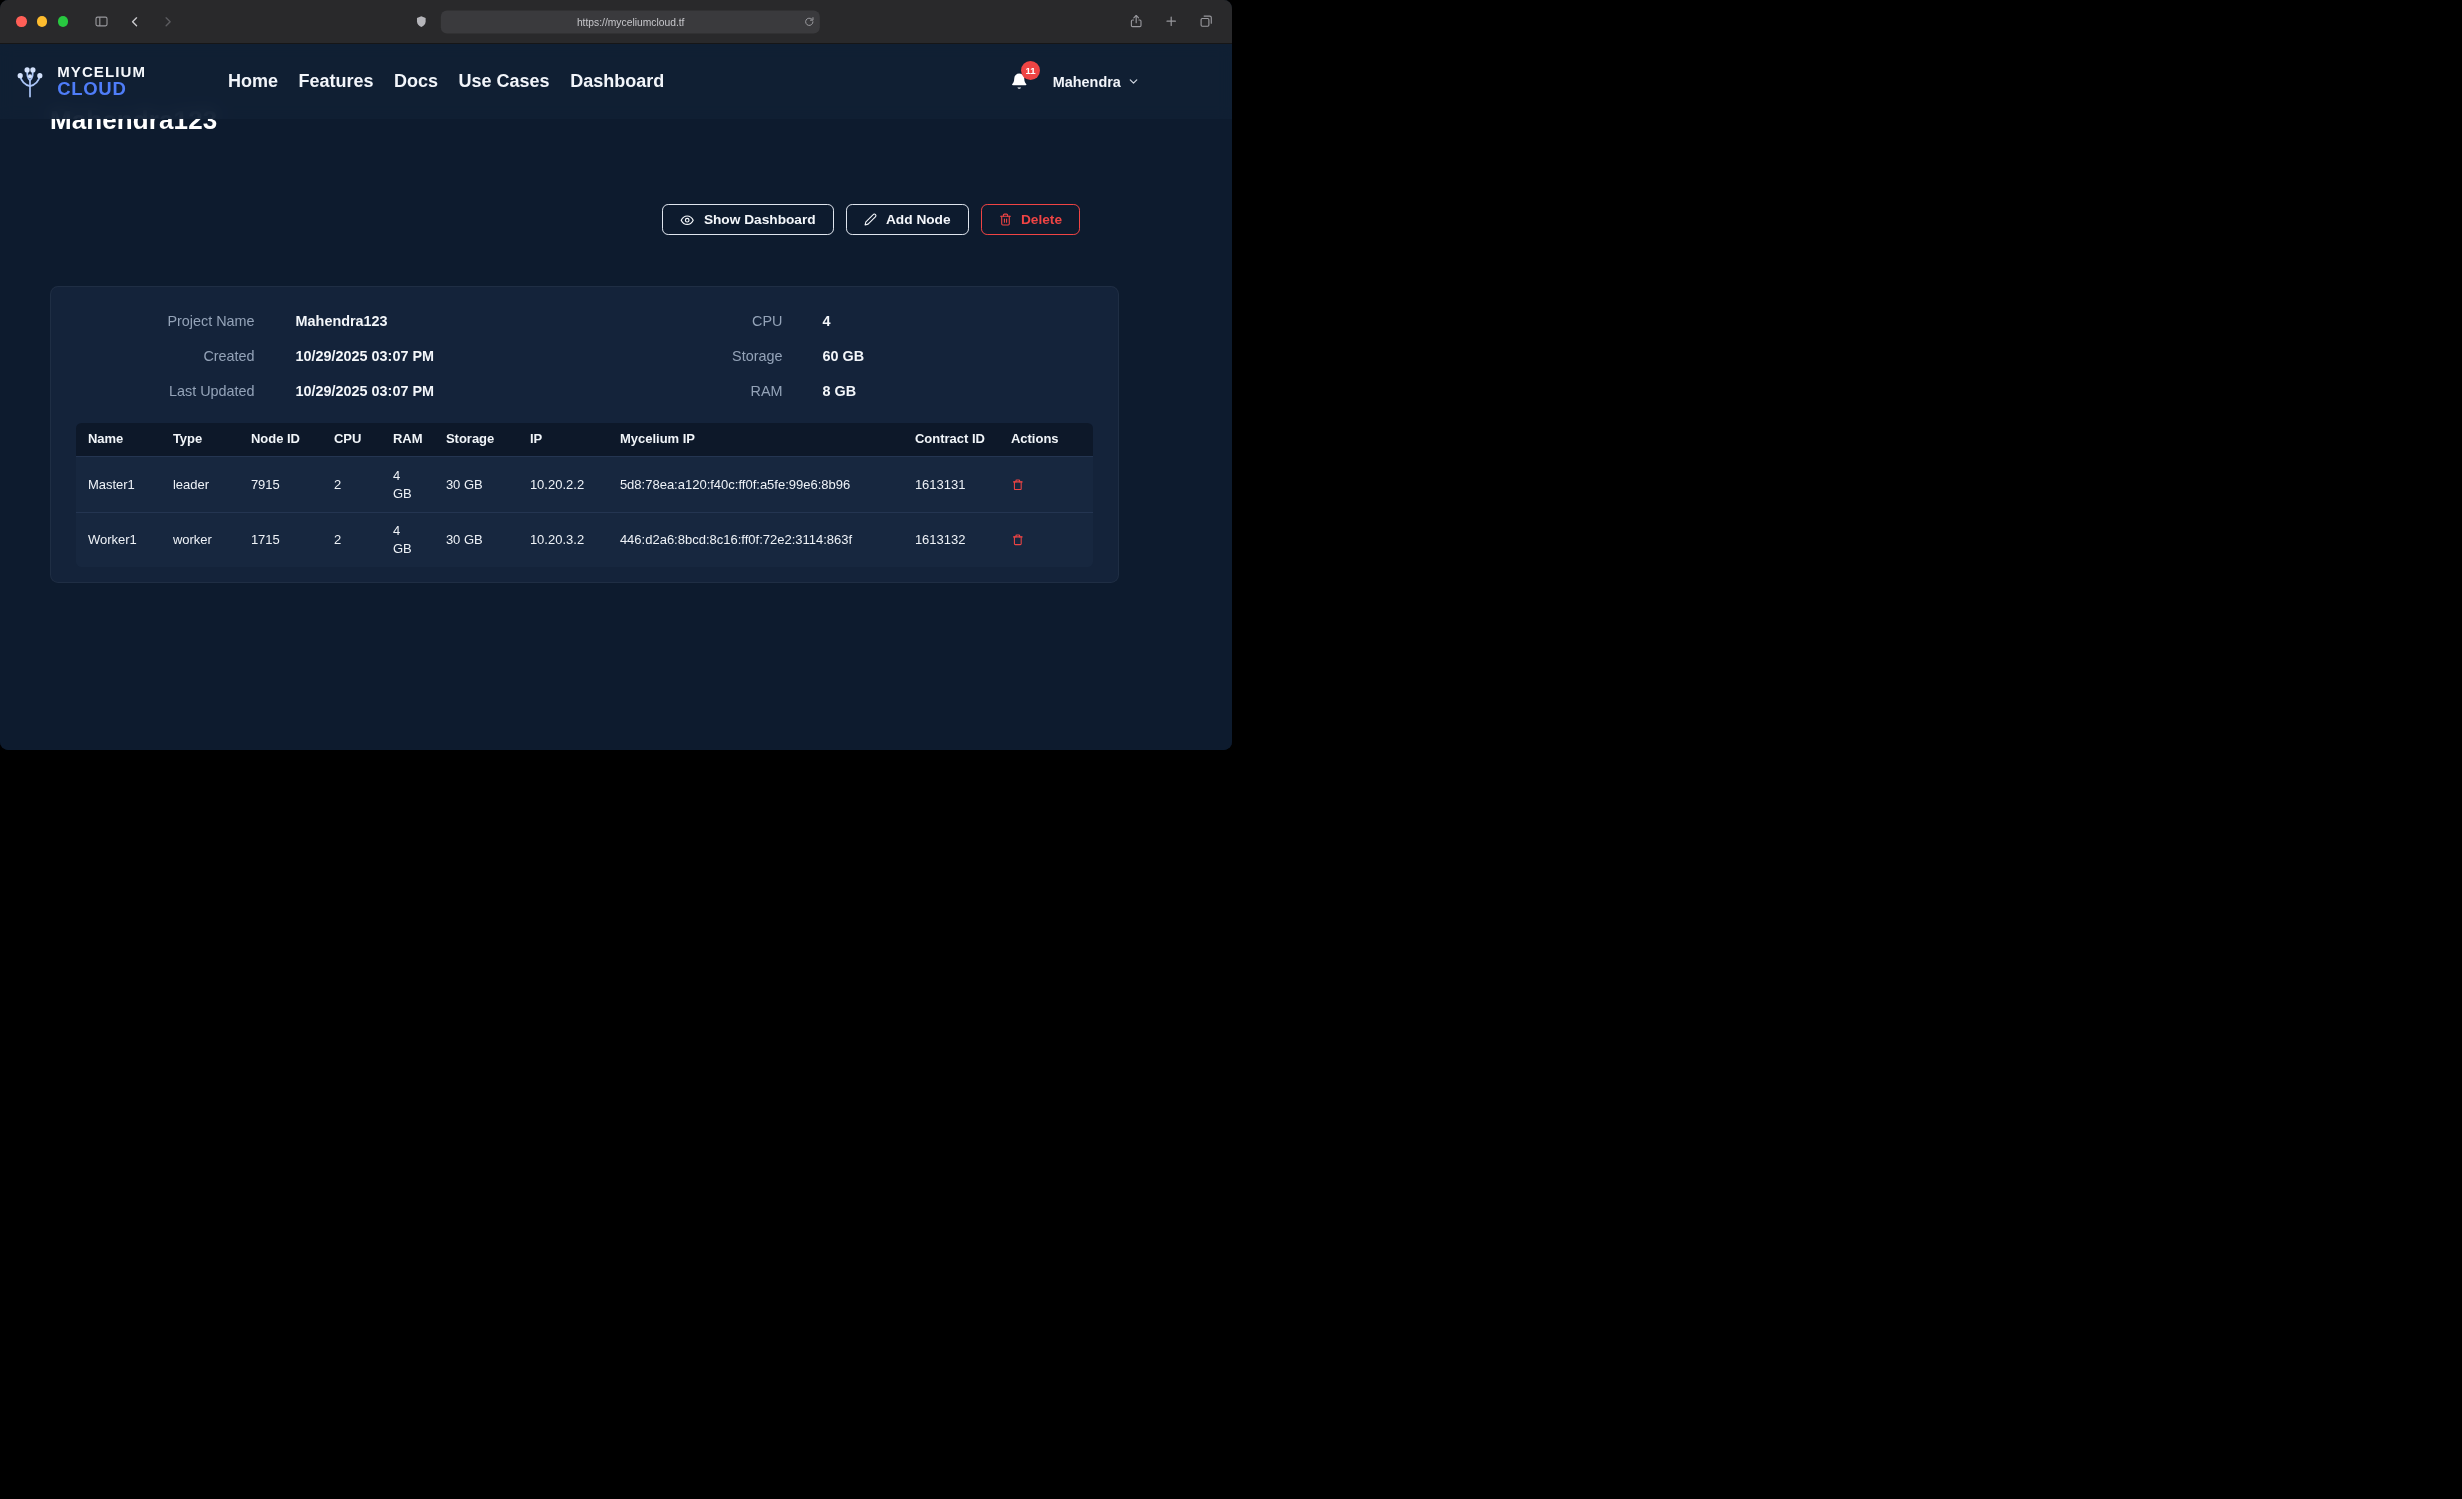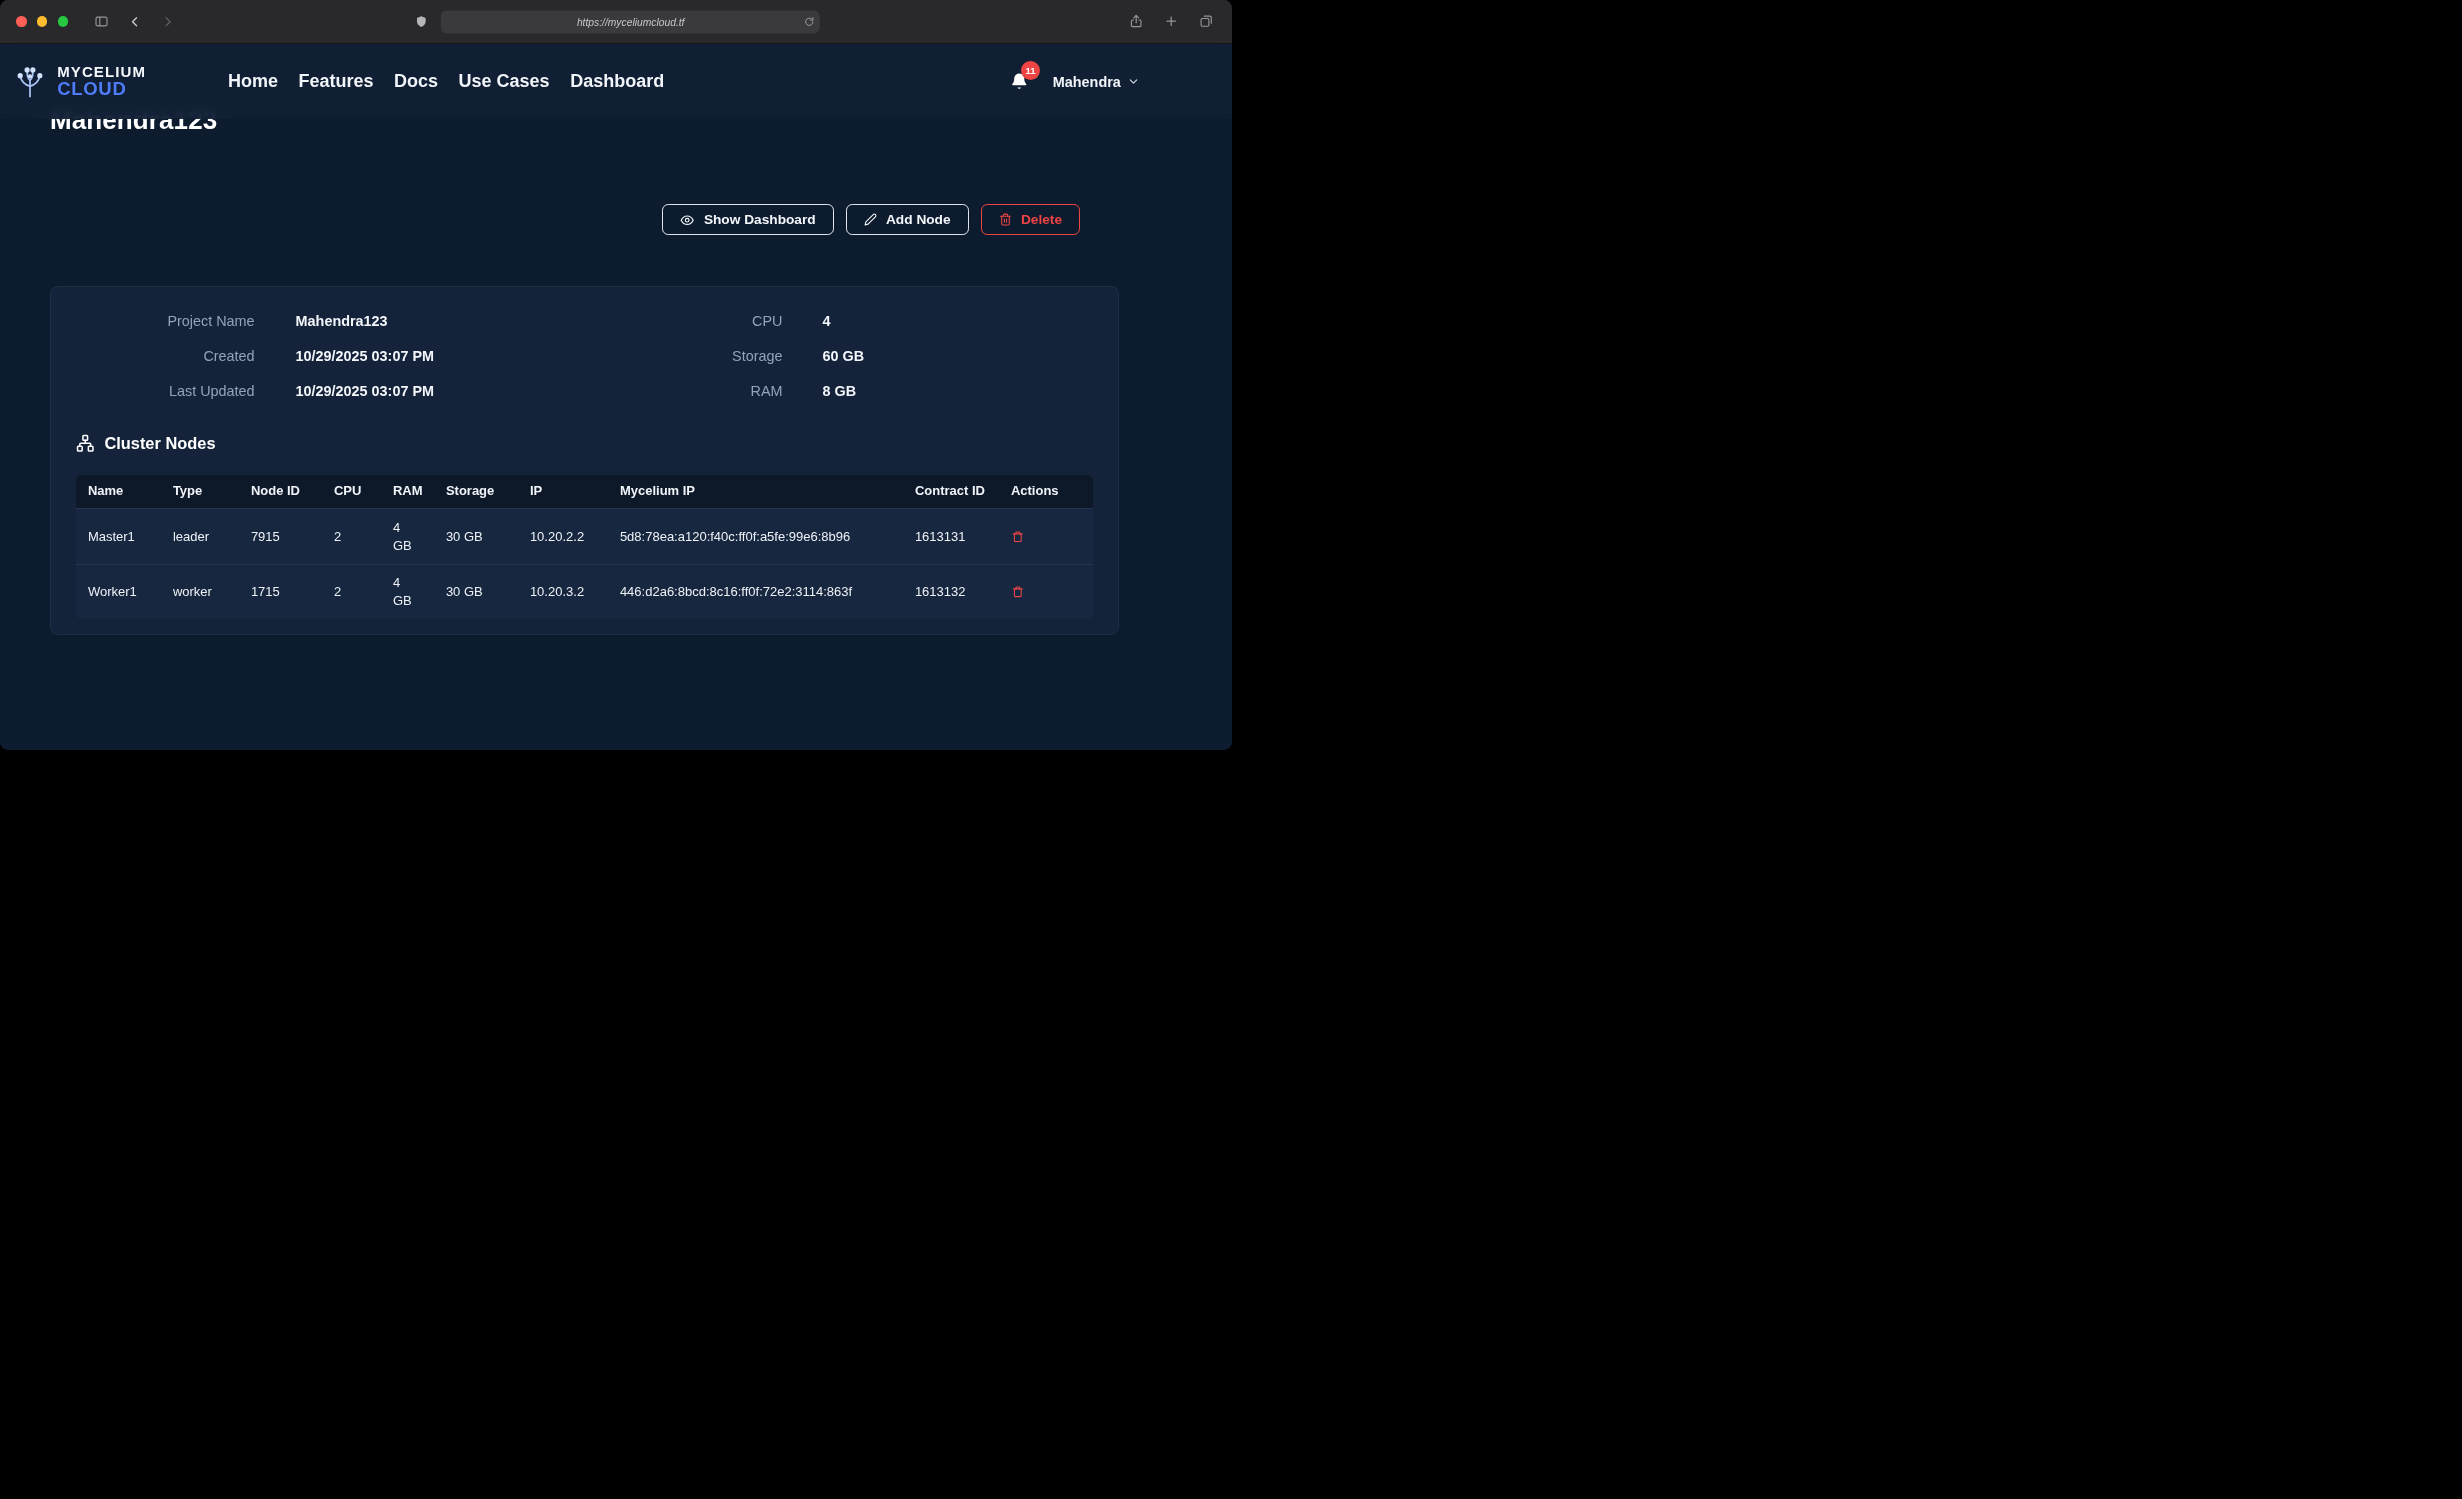--- a/index.html
+++ b/index.html
@@ -24,21 +24,21 @@
   .traffic { display:flex; align-items:center; gap:10.3px; margin-right:9.6px; }
   .light { width:10.3px; height:10.3px; border-radius:50%; cursor:pointer; }
   .light.red { background:#ff5f57; } .light.yellow { background:#febc2e; } .light.green { background:#28c840; }
   .tb-btn { background:none; border:none; padding:2.7px; display:flex; align-items:center; justify-content:center; color:#98989d; cursor:pointer; }
   .tb-btn.back { color:#c9c9cd; } .tb-btn.fwd { color:#5c5c60; }
   .toolbar-center { position:absolute; left:50%; top:50%; transform:translate(-50%,-50%); display:flex; align-items:center; gap:11px; }
   .shield { color:#b5b5ba; display:flex; }
   .address-bar {
     width:379px; height:23px; background:#3a3a3d; border-radius:6.2px;
     display:flex; align-items:center; justify-content:center; position:relative;
-    color:#c7c7cb; font-size:10.3px; cursor:text;font-style:italic;
+    color:#c7c7cb; font-size:10.3px; cursor:text;
   }
   .reload-btn { position:absolute; right:5.5px; background:none; border:none; color:#a5a5aa; display:flex; cursor:pointer; }
   .right-cluster { display:flex; align-items:center; gap:15px; color:#a7a9ac; }
 
   
   .page { flex:1; position:relative; background:var(--page_bg, #0d1b2e); overflow:hidden; }
 
   .navbar {
     position:absolute; top:0; left:0; right:0; height:75px; z-index:10;
     background:rgba(16,31,52,0.92);
@@ -298,32 +298,20 @@
           <div class="info-half right">
             <span class="info-label">CPU</span>
             <span class="info-value">4</span>
             <span class="info-label">Storage</span>
             <span class="info-value">60 GB</span>
             <span class="info-label">RAM</span>
             <span class="info-value">8 GB</span>
           </div>
         </div>
 
-        <div class="cluster-heading">
-          <span class="ic">
-            <svg width="18.5" height="18.5" viewBox="0 0 24 24" fill="none" stroke="currentColor" stroke-width="2" stroke-linecap="round" stroke-linejoin="round">
-                <rect x="9" y="2" width="6" height="6" rx="1"></rect>
-                <rect x="2" y="16" width="6" height="6" rx="1"></rect>
-                <rect x="16" y="16" width="6" height="6" rx="1"></rect>
-                <path d="M5 16v-3a1 1 0 0 1 1-1h12a1 1 0 0 1 1 1v3"></path>
-                <path d="M12 12V8"></path>
-              </svg>
-          </span>
-          <span class="cluster-title">Cluster Nodes</span>
-        </div>
 
         <div class="table-wrap">
           <table class="nodes">
             <colgroup>
               <col style="width:85px">
                 <col style="width:78px">
                 <col style="width:83px">
               <col style="width:59px">
                 <col style="width:53px">
                 <col style="width:84px">

